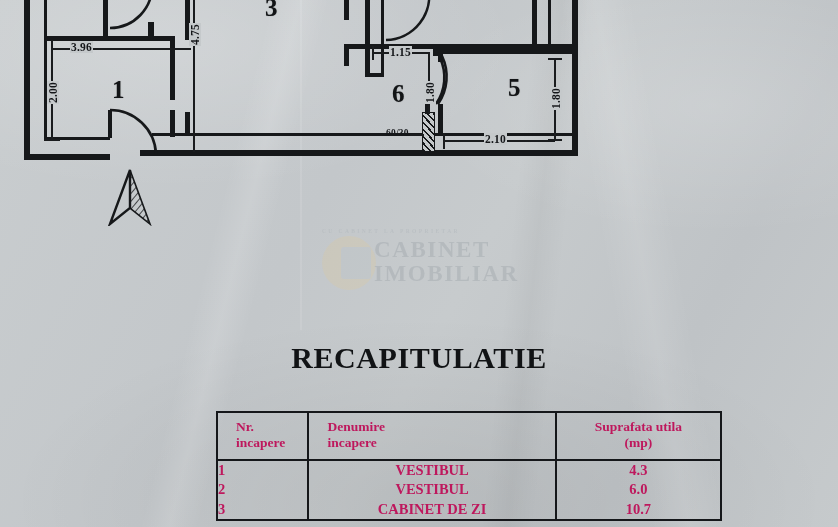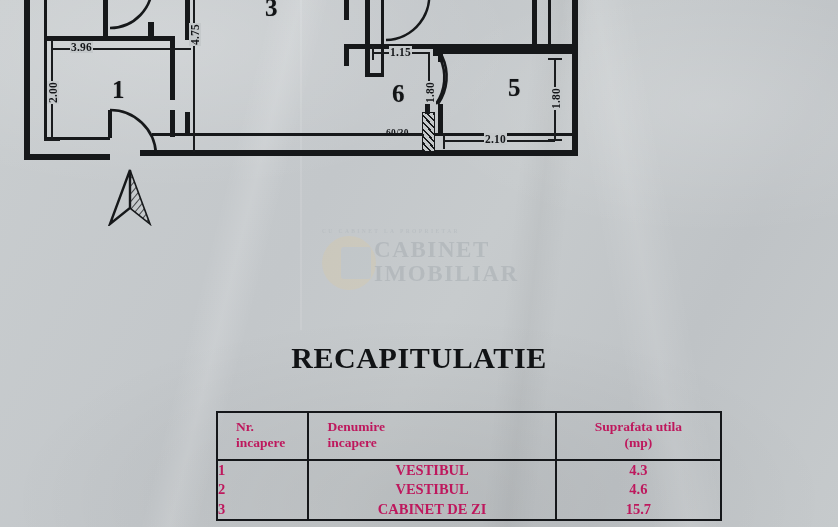--- a/index.html
+++ b/index.html
@@ -254,18 +254,18 @@
         <div class="rowline">2</div>
         <div class="rowline">3</div>
       </td>
       <td class="cell-den">
         <div class="rowline">VESTIBUL</div>
         <div class="rowline">VESTIBUL</div>
         <div class="rowline">CABINET DE ZI</div>
       </td>
       <td class="cell-sup">
         <div class="rowline">4.3</div>
-        <div class="rowline">4.6</div>
-        <div class="rowline">15.7</div>
+        <div class="rowline">6.0</div>
+        <div class="rowline">10.7</div>
       </td>
     </tr>
   </tbody>
 </table>
 
 </body></html>

